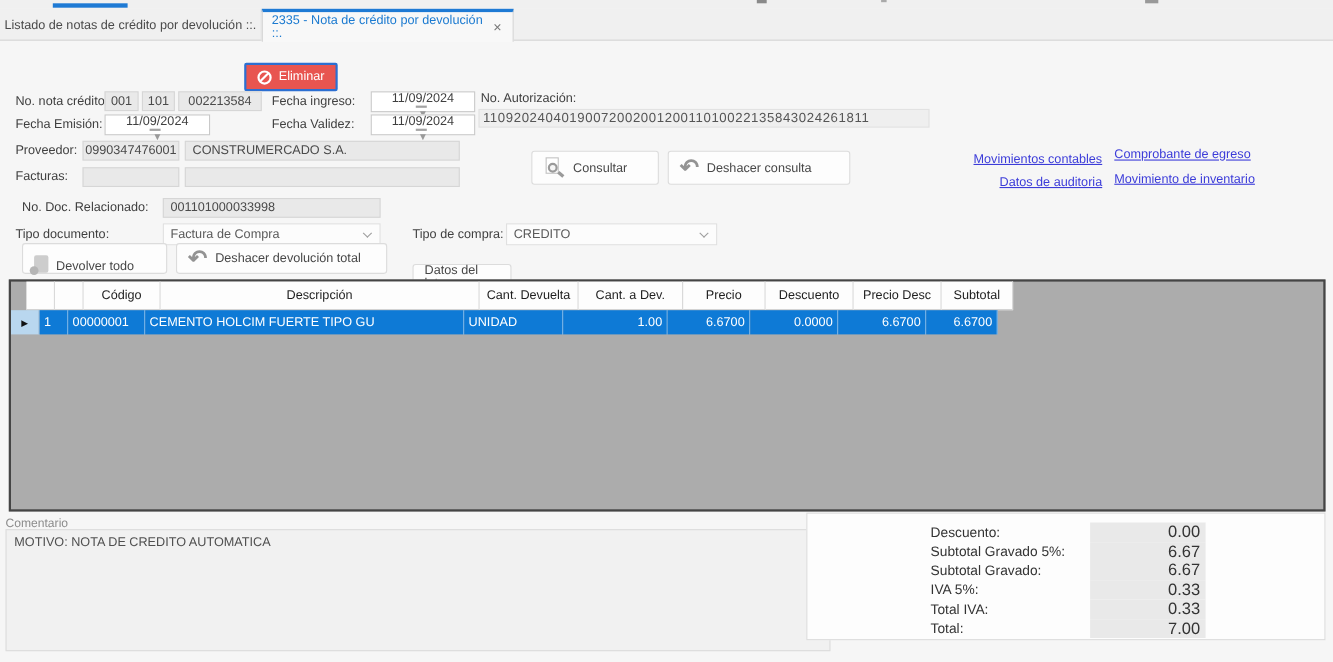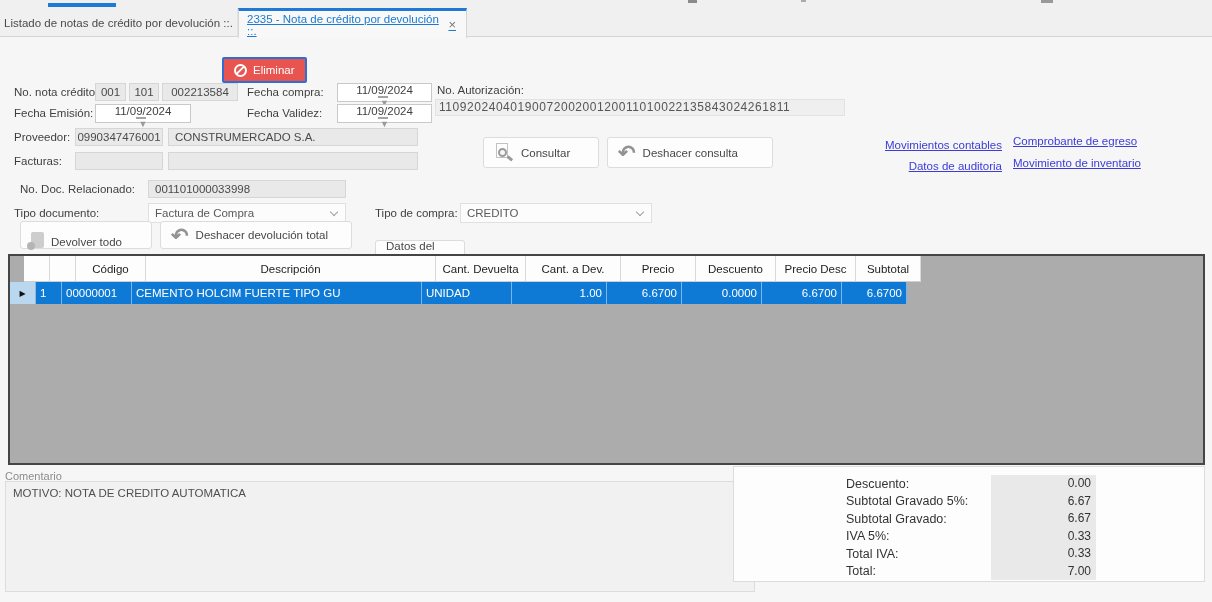--- a/index.html
+++ b/index.html
@@ -10,39 +10,39 @@
   .topstrip { position:absolute; left:0; top:0; width:1212px; height:8px; background:#f0f0f0; }
   .topfrag-blue { position:absolute; left:48px; top:3px; width:68px; height:4px; background:#1e7ad4; }
   .topfrag1 { position:absolute; left:688px; top:0; width:9px; height:3px; background:#8a8a8a; }
   .topfrag2 { position:absolute; left:801px; top:0; width:5px; height:2px; background:#aaa; }
   .topfrag3 { position:absolute; left:1041px; top:0; width:12px; height:3px; background:#999; }
 
   
   .tabbar { position:absolute; left:0; top:8px; width:1212px; height:29px; background:#f0f0f0; border-bottom:1px solid #d5d5d5; }
   .tab { position:absolute; top:0; height:29px; display:flex; align-items:center; font-size:11.5px; }
   .tab-inactive { left:0; width:238px; color:#4a4a4a; justify-content:center; border-right:1px solid #e2e2e2; }
-  .tab-active { left:238px; width:229px; background:#f8f8f8; border-top:3px solid #1e7ad4; border-left:1px solid #d5d5d5; border-right:1px solid #d5d5d5; color:#1b7ad0; padding:0 8px; height:30px; justify-content:space-between;text-decoration:underline; }
+  .tab-active { left:238px; width:229px; background:#f8f8f8; border-top:3px solid #1e7ad4; border-left:1px solid #d5d5d5; border-right:1px solid #d5d5d5; color:#1b7ad0; padding:0 8px; height:30px; justify-content:space-between; }
   .tab-close { color:#777; font-size:13px; line-height:1; padding:0 2px; cursor:default; }
 
   label, .lbl { position:absolute; font-size:11.5px; color:#3f3f3f; white-space:nowrap; }
 
   .robox { position:absolute; background:#e9e9e9; border:1px solid #d6d6d6; font-size:11.5px; color:#4a4a4a; height:18px; line-height:16px; overflow:hidden; white-space:nowrap; }
   .robox.ctr { text-align:center; }
   .robox.lft { padding-left:6px; }
 
   .datebox { position:absolute; height:19px; background:#fff; border:1px solid #c9c9c9; display:flex; align-items:center; font-size:11.5px; color:#3f3f3f; padding:0 4px;flex-direction:column; }
   .datebox .dval { flex:1; }
   .cal { width:10px; height:10px; border:1px solid #a3a3a3; background:linear-gradient(#a3a3a3 3px, #fff 3px); margin-right:4px; }
   .darr { color:#9a9a9a; font-size:9px; }
   .dsep { width:1px; height:12px; background:#ddd; margin-right:4px; }
 
   .authbox { position:absolute; left:435px; top:99px; width:410px; height:17px; background:#efefef; border:1px solid #e2e2e2; font-size:12px; letter-spacing:0.55px; color:#555; line-height:15px; padding-left:3px; white-space:nowrap; overflow:hidden; }
 
   .btn { position:absolute; background:#fdfdfd; border:1px solid #dcdcdc; border-radius:3px; display:flex; align-items:center; font-size:11.5px; color:#474747; gap:7px; padding:0 10px; cursor:default; }
-  .btn-eliminar { left:222px; top:57px; width:85px; height:26px; background:#e85550; border:2px solid #2c6fd1; border-radius:2px; color:#fff; justify-content:flex-start; gap:6px; }
+  .btn-eliminar { left:222px; top:57px; width:85px; height:26px; background:#e85550; border:2px solid #2c6fd1; border-radius:2px; color:#fff; justify-content:flex-end; gap:6px; }
   .ban { width:13px; height:13px; border:2px solid #fff; border-radius:50%; position:relative; flex:none; }
   .ban::after { content:''; position:absolute; left:-1px; top:3.5px; width:11px; height:2px; background:#fff; transform:rotate(-45deg); }
 
   .ico-search { position:relative; width:20px; height:20px; flex:none; }
   .ico-search .doc { position:absolute; left:2px; top:0; width:12px; height:15px; background:#fff; border:1px solid #c2c2c2; }
   .ico-search .lens { position:absolute; left:4px; top:5px; width:9px; height:9px; border:2px solid #9a9a9a; border-radius:50%; background:rgba(240,240,240,.6); }
   .ico-search .handle { position:absolute; left:13px; top:14px; width:6px; height:2.5px; background:#9a9a9a; transform:rotate(40deg); }
   .ico-undo { font-size:21px; color:#939393; line-height:1; flex:none; font-weight:bold; }
   .ico-doc { position:relative; width:13px; height:16px; background:#cdcdcd; border-radius:2px; flex:none; }
   .ico-doc::after { content:''; position:absolute; left:-4px; bottom:-2px; width:8px; height:8px; border-radius:50%; background:#b5b5b5; }
@@ -63,21 +63,21 @@
   .grow .rowsel { background:#b9d7ef; border-right:1px solid #9ab8d2; color:#111; justify-content:center; font-size:8px; padding:0; }
   .w0{width:26px} .w1{width:26px} .w2{width:70px} .w3{width:290px} .w4{width:90px}
   .w5{width:95px} .w6{width:75px} .w7{width:80px} .w8{width:80px} .w9{width:65px}
 
   .comment-lbl { position:absolute; left:5px; top:470px; font-size:11px; color:#8c8c8c; }
   .comment-box { position:absolute; left:5px; top:481px; width:750px; height:111px; background:#f1f1f1; border:1px solid #dcdcdc; font-size:11.5px; color:#4f4f4f; padding:5px 7px; }
 
   .totals { position:absolute; left:733px; top:466px; width:472px; height:116px; background:#fdfdfd; border:1px solid #dcdcdc; padding-top:8px; }
   .trow { display:flex; height:17.5px; padding-left:112px; align-items:center; }
   .trow .tl { width:145px; font-size:12.5px; color:#333; }
-  .trow .tv { width:105px; height:17.5px; background:#e9e9e9; font-size:12px; color:#333; text-align:right; padding-right:5px; line-height:17.5px; }
+  .trow .tv { width:105px; height:17.5px; background:#e9e9e9; font-size:15px; color:#333; text-align:right; padding-right:5px; line-height:17.5px; }
 </style>
 </head>
 <body>
 
 <div id="app">
 
   <div class="topstrip">
     <div class="topfrag-blue"></div>
     <div class="topfrag1"></div>
     <div class="topfrag2"></div>
@@ -97,21 +97,21 @@
   <div class="btn btn-eliminar">
     <span class="ban"></span>
     <span>Eliminar</span>
   </div>
 
   <span class="lbl" style="left:14px; top:86px;">No. nota crédito:</span>
   <div class="robox ctr" style="left:95px; top:83px; width:31px;">001</div>
   <div class="robox ctr" style="left:129px; top:83px; width:30px;">101</div>
   <div class="robox ctr" style="left:162px; top:83px; width:76px;">002213584</div>
 
-  <span class="lbl" style="left:247px; top:86px;">Fecha compra:</span>
+  <span class="lbl" style="left:247px; top:86px;">Fecha ingreso:</span>
   <div class="datebox" style="left:337px; top:83px; width:95px;">
     <span class="dval">11/09/2024</span>
     <span class="cal"></span>
     <span class="dsep"></span>
     <span class="darr">▼</span>
   </div>
 
   <span class="lbl" style="left:14px; top:107px;">Fecha Emisión:</span>
   <div class="datebox" style="left:95px; top:104px; width:96px;">
     <span class="dval">11/09/2024</span>

